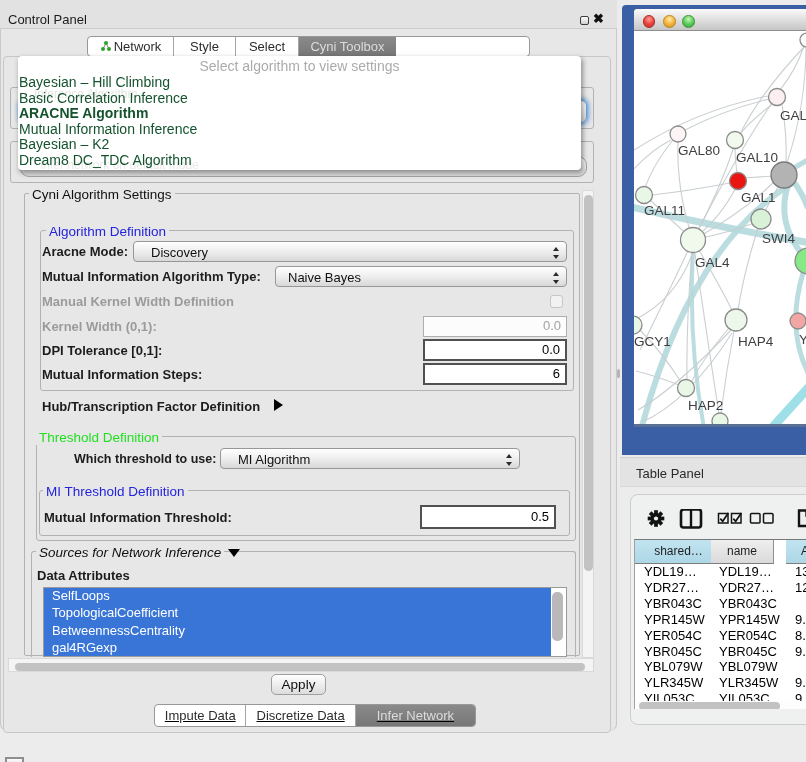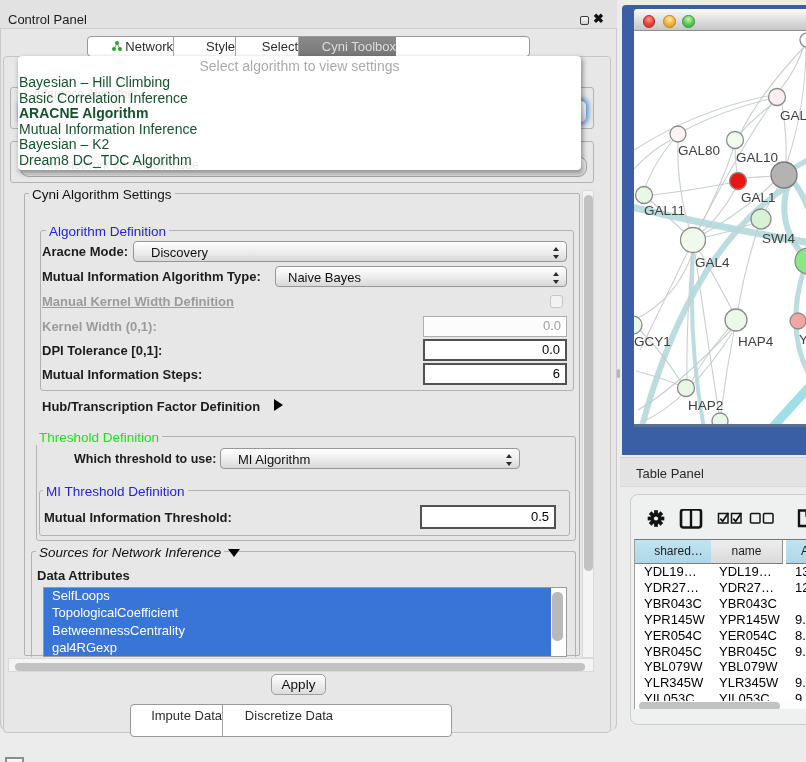--- a/index.html
+++ b/index.html
@@ -8,21 +8,21 @@
 .lbl { font-size:13px; font-weight:bold; color:#1c1c1c; white-space:nowrap; }
 .dis { color:#9b9b9b; }
 .combo { background:linear-gradient(#ffffff,#ececec 55%,#d8d8d8); border:1px solid #979797; border-radius:4px; box-shadow:inset 0 1px 0 rgba(255,255,255,.8); }
 .combo .ct { position:absolute; left:17px; top:3px; font-size:13px; color:#111; white-space:nowrap; }
 .arrup { position:absolute; width:0; height:0; border-left:3.5px solid transparent; border-right:3.5px solid transparent; border-bottom:4.5px solid #2a2a2a; }
 .arrdn { position:absolute; width:0; height:0; border-left:3.5px solid transparent; border-right:3.5px solid transparent; border-top:4.5px solid #2a2a2a; }
 .tf { position:absolute; background:#fff; border:2px solid #515151; font-size:13px; color:#000; text-align:right; padding-right:5px; }
 .grp { position:absolute; border:1px solid #b2b2b2; border-radius:3px; }
 .gt { position:absolute; font-size:13.5px; background:#e7e7e7; padding:0 3px; white-space:nowrap; }
 .seg { position:absolute; display:flex; background:#fff; border:1px solid #989898; border-radius:4px; overflow:hidden; }
-.seg div { font-size:13px; color:#2c2c2c; text-align:right; line-height:20px; border-right:1px solid #a5a5a5; }
+.seg div { font-size:13px; color:#2c2c2c; text-align:center; line-height:20px; border-right:1px solid #a5a5a5; }
 .seg div:last-child { border-right:none; }
 .seg .sel { background:linear-gradient(#8a8a8a,#777777); color:#dcdcdc; }
 </style>
 </head>
 <body>
 
 <div class="ab" id="cpwin" style="left:0;top:4;width:617px;height:731px;background:#e7e7e7;border:1px solid #c9c9c9;border-bottom:1px solid #dadada;border-radius:0 0 7px 7px;"></div>
 <div class="ab" style="left:0;top:4;width:617px;height:29px;background:#e2e2e2;border-bottom:1px solid #cccccc;"></div>
 <div class="ab" style="left:8px;top:12px;font-size:13px;color:#1b1b1b;">Control Panel</div>
 <div class="ab" style="left:580px;top:15.5px;width:9px;height:9px;border:1.5px solid #3c3c3c;border-radius:2px;background:linear-gradient(#fdfdfd,#cfcfcf);"></div>
@@ -69,21 +69,21 @@
 <div class="arrup" style="left:553px;top:246.5px;"></div>
 <div class="arrdn" style="left:553px;top:254.5px;"></div>
 
 <div class="ab lbl" style="left:42px;top:269px;">Mutual Information Algorithm Type:</div>
 <div class="ab combo" style="left:275px;top:266px;width:292px;height:21px;">
     <span class="ct" style="left:12px;">Naive Bayes</span>
   </div>
 <div class="arrup" style="left:553px;top:271.5px;"></div>
 <div class="arrdn" style="left:553px;top:279.5px;"></div>
 
-<div class="ab lbl dis" style="left:42px;top:294px;text-decoration:underline;">Manual Kernel Width Definition</div>
+<div class="ab lbl dis" style="left:42px;top:294px;">Manual Kernel Width Definition</div>
 <div class="ab" style="left:550px;top:295px;width:13px;height:13px;background:#f2f2f2;border:1px solid #c6c6c6;border-radius:3px;"></div>
 
 <div class="ab lbl dis" style="left:42px;top:319px;">Kernel Width (0,1):</div>
 <div class="tf" style="left:423px;top:316px;width:144px;height:21px;border:1px solid #aeaeae;background:#fcfcfc;color:#a2a2a2;line-height:18px;">0.0</div>
 
 <div class="ab lbl" style="left:42px;top:343px;">DPI Tolerance [0,1]:</div>
 <div class="tf" style="left:423px;top:339px;width:144px;height:22px;line-height:18px;">0.0</div>
 
 <div class="ab lbl" style="left:42px;top:367px;">Mutual Information Steps:</div>
 <div class="tf" style="left:423px;top:363px;width:144px;height:22px;line-height:18px;">6</div>
@@ -110,23 +110,24 @@
 <div class="gt" style="left:36px;top:545px;color:#111;font-style:italic;">Sources for Network Inference</div>
 <div class="ab" style="left:228px;top:549px;width:0;height:0;border-left:6px solid transparent;border-right:6px solid transparent;border-top:8px solid #000;"></div>
 <div class="ab lbl" style="left:37px;top:568px;">Data Attributes</div>
 <div class="ab" style="left:43px;top:587px;width:524px;height:70px;background:#fff;border:1px solid #9a9a9a;"></div>
 <div class="ab" style="left:44px;top:588px;width:507px;height:68px;background:#3875d7;"></div>
 <div class="ab" style="left:52px;top:587px;font-size:13px;line-height:17.4px;color:#fff;">SelfLoops<br>TopologicalCoefficient<br>BetweennessCentrality<br>gal4RGexp</div>
 <div class="ab" style="left:552px;top:592px;width:11px;height:49px;background:#b9b9b9;border-radius:5px;"></div>
 
 <div class="ab" style="left:271px;top:674px;width:55px;height:21px;border:1px solid #9f9f9f;border-radius:5px;background:linear-gradient(#ffffff,#dcdcdc);text-align:center;font-size:13.5px;line-height:19px;color:#111;">Apply</div>
 
-<div class="seg" style="left:130px;top:704px;width:322px;height:33px;">
+<div class="seg" style="left:154px;top:704px;width:322px;height:23px;text-decoration:underline;">
   <div style="width:92px;line-height:21px;">Impute Data</div>
   <div style="width:110px;line-height:21px;">Discretize Data</div>
+  <div class="sel" style="width:120px;line-height:21px;">Infer Network</div>
 </div>
 
 <div class="ab" style="left:18px;top:56px;width:563px;height:114px;background:#ffffff;border-radius:4px;box-shadow:1.5px 2.5px 5px rgba(0,0,0,.38);"></div>
 <div class="ab" style="left:34px;top:87px;font-size:12px;color:#e4e4e4;">Inference Algorithm</div>
 <div class="ab" style="left:40px;top:158px;font-size:12px;color:#e9e9e9;">Infer network on default mode</div>
 <div class="ab" style="left:18px;top:58px;width:563px;text-align:center;font-size:14px;color:#ababab;">Select algorithm to view settings</div>
 <div class="ab" style="left:19px;top:75px;font-size:14px;color:#14532d;line-height:15.6px;">Bayesian – Hill Climbing<br>Basic Correlation Inference<br><b>ARACNE Algorithm</b><br>Mutual Information Inference<br>Bayesian – K2<br>Dream8 DC_TDC Algorithm</div>
 
 <div class="ab" style="left:5px;top:757px;width:19px;height:10px;border:2px solid #8e8e8e;background:linear-gradient(#fdfdfd,#e0e0e0);"></div>
 
@@ -246,21 +247,21 @@
   </g>
   <path d="M74.3,9.6 l2.4,2.7 l5.6,-8.2" fill="none" stroke="#131313" stroke-width="1.7"></path>
   <path d="M87.3,9.6 l2.4,2.7 l5.6,-8.2" fill="none" stroke="#131313" stroke-width="1.7"></path>
   <path d="M153,1.5 h7.5 l4.5,5 v10.5 h-12 z M160.5,1.5 v5 h4.5" fill="none" stroke="#131313" stroke-width="2.4"></path>
 </svg>
 </div>
 
 <div class="ab" style="left:634px;top:539px;width:172px;height:170px;background:#fff;border-left:1px solid #a0a0a0;border-top:1px solid #777777;overflow:hidden;">
 
   <div class="ab" style="left:0;top:0;width:88px;height:24px;background:linear-gradient(#c2e4f0,#add7e6);border-right:1px solid #8f8f8f;border-bottom:1px solid #7d7d7d;text-align:center;font-size:12px;color:#1e1e1e;line-height:23px;">shared…</div>
-  <div class="ab" style="left:76px;top:0;width:72px;height:24px;background:linear-gradient(#eeeeee,#dadada);border-right:1px solid #8f8f8f;border-bottom:1px solid #7d7d7d;text-align:center;font-size:12px;color:#1e1e1e;line-height:23px;">name</div>
+  <div class="ab" style="left:76px;top:0;width:63px;height:24px;background:linear-gradient(#eeeeee,#dadada);border-right:1px solid #8f8f8f;border-bottom:1px solid #7d7d7d;text-align:center;font-size:12px;color:#1e1e1e;line-height:23px;">name</div>
   <div class="ab" style="left:151px;top:0;width:30px;height:24px;background:linear-gradient(#c2e4f0,#add7e6);border-bottom:1px solid #7d7d7d;font-size:12px;color:#1e1e1e;line-height:23px;padding-left:15px;">A</div>
 
   <div class="ab" style="left:9px;top:24px;width:70px;font-size:13px;color:#000;line-height:15.9px;">YDL19…<br>YDR27…<br>YBR043C<br>YPR145W<br>YER054C<br>YBR045C<br>YBL079W<br>YLR345W<br>YIL053C</div>
   <div class="ab" style="left:84px;top:24px;width:70px;font-size:13px;color:#000;line-height:15.9px;">YDL19…<br>YDR27…<br>YBR043C<br>YPR145W<br>YER054C<br>YBR045C<br>YBL079W<br>YLR345W<br>YIL053C</div>
   <div class="ab" style="left:160px;top:24px;width:20px;font-size:13px;color:#000;line-height:15.9px;">13<br>12<br>&nbsp;<br>9.<br>8.<br>9.<br>&nbsp;<br>9.<br>9.</div>
 
   <div class="ab" style="left:0;top:161px;width:172px;height:9px;background:#fdfdfd;"></div>
   <div class="ab" style="left:4px;top:161.5px;width:141px;height:8px;background:#c2c2c2;border-radius:4px;"></div>
 </div>
 

